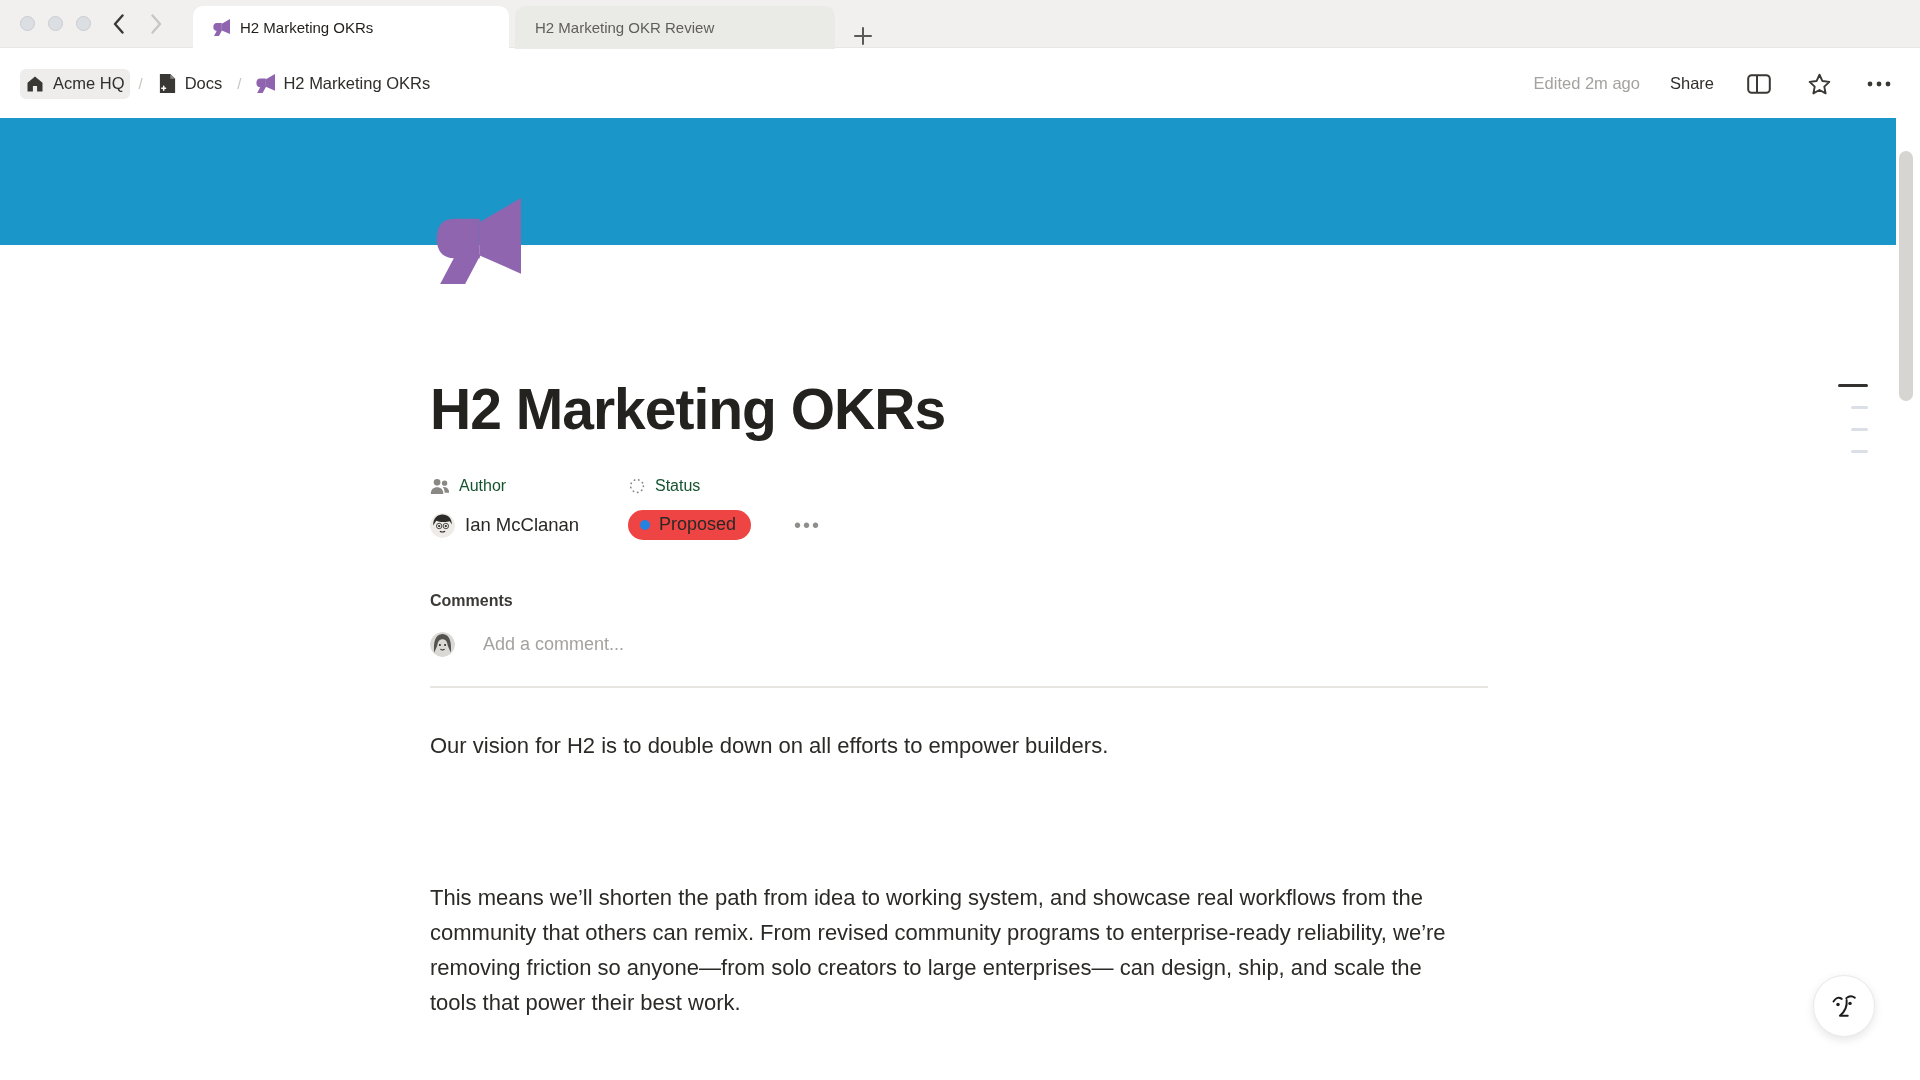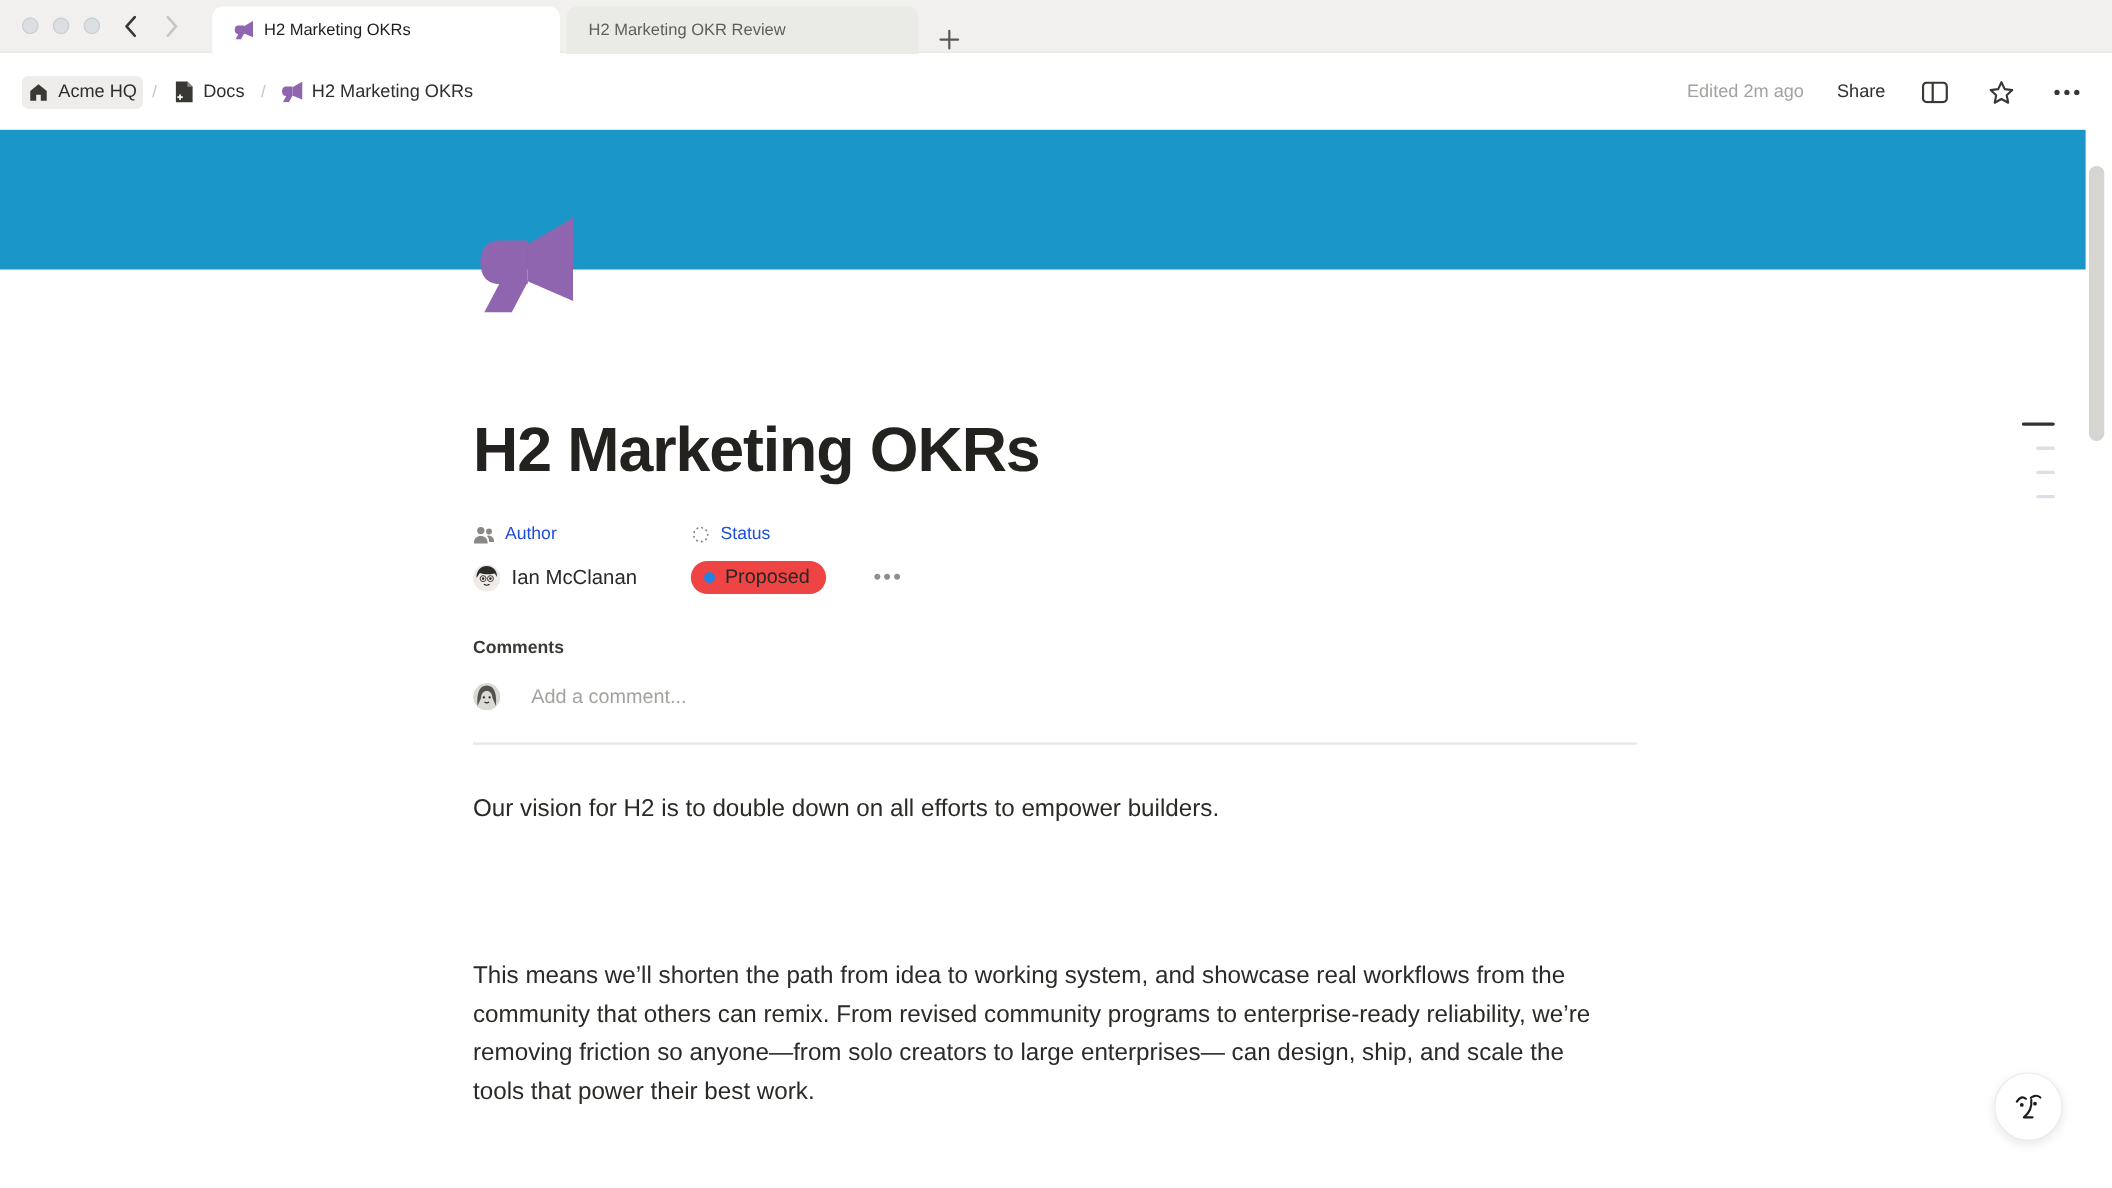--- a/index.html
+++ b/index.html
@@ -37,31 +37,31 @@
   .banner { position:absolute; top:118px; left:0; width:1896px; height:127px; }
 
   
   .content { position:absolute; top:245px; left:430px; width:1060px; }
   .page-icon { position:absolute; top:-47px; left:5px; width:86px; height:86px; }
 
   .page-title { margin-top:131px; font-size:57px; font-weight:700; letter-spacing:-1px; color:#23221f; }
 
   .props { display:flex; margin-top:30px; align-items:flex-start; }
   .prop-col:nth-child(1){ width:198px; } .prop-col:nth-child(2){ width:162px; } .prop-col:nth-child(3){ width:138px; }
-  .prop-label { display:flex; align-items:center; gap:9px; color:#1d4ed8; font-size:16px; height:28px; }
+  .prop-label { display:flex; align-items:center; gap:9px; color:#14532d; font-size:16px; height:28px; }
   .prop-value { margin-top:8px; display:flex; align-items:center; gap:10px; height:34px;
     font-size:18.5px; color:#292825;text-align:right; }
   .prop-value.empty { color:#a6a5a2; }
   .pill { display:inline-flex; align-items:center; gap:9px; background:#ef4444; border-radius:17px;
     padding:4px 15px 5px 12px; font-size:18px; color:#292825; }
   .pill-dot { width:10px; height:10px; border-radius:50%; background:#2383e2; }
   .props-more { align-self:flex-end; height:34px; display:flex; align-items:center;
     color:#8f8e8b; font-size:20px; letter-spacing:2px; padding-left:4px; }
 
-  .comments-label { margin-top:39px; font-size:16px; font-weight:600; color:#3c3a36; }
+  .comments-label { margin-top:50px; font-size:16px; font-weight:600; color:#3c3a36; }
   .comment-row { margin-top:22px; display:flex; align-items:center; gap:28px; }
   .comment-placeholder { color:#a3a29f; font-size:18px; }
   .avatar { width:25px; height:25px; border-radius:50%; overflow:hidden; flex:0 0 auto; }
 
   .divider { margin-top:29px; height:2px; background:#e7e6e3; width:1058px; }
   .divider.bottom { margin-top:77px; }
 
   .para { font-size:22px; line-height:35px; color:#2b2a27; width:1035px; }
   .para.first { margin-top:40px; }
   .para.second { margin-top:117px; position:relative; }

